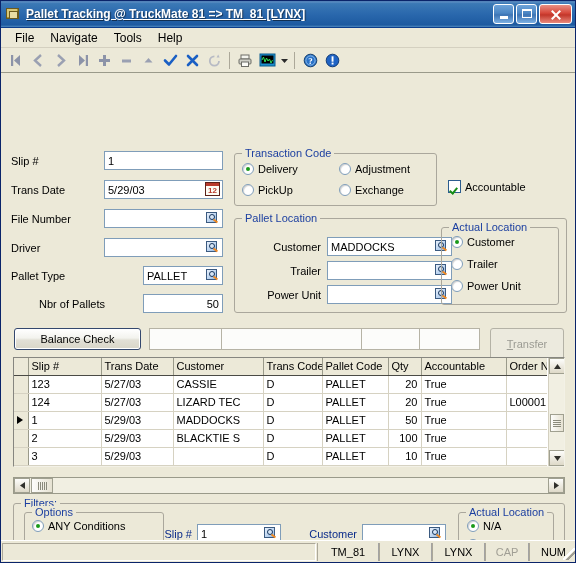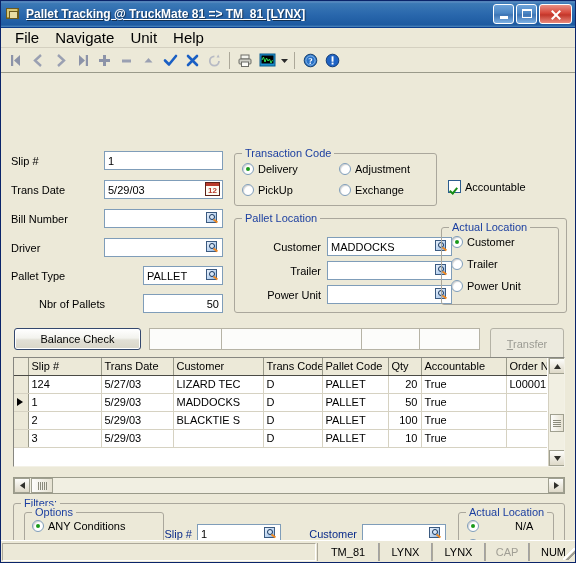--- a/index.html
+++ b/index.html
@@ -87,21 +87,21 @@
   .menubar {
     height: 20px;
     background: #ece9d8;
     display: flex;
     align-items: center;
     padding-left: 6px;
     border-bottom: 1px solid #d4d0c0;
   }
   .menu-item {
     padding: 2px 8px;
-    font-size: 15px;
+    font-size: 12px;
     color: #000;
     cursor: default;
   }
 
   
   .toolbar {
     height: 25px;
     background: #ece9d8;
     display: flex;
     align-items: center;
@@ -356,21 +356,21 @@
       <div class="tb-btn close">
           <span class="glyph-x1"></span>
           <span class="glyph-x2"></span>
         </div>
     </div>
   </div>
 
   <div class="menubar">
     <div class="menu-item">File</div>
     <div class="menu-item">Navigate</div>
-    <div class="menu-item">Unit</div>
+    <div class="menu-item">Tools</div>
     <div class="menu-item">Help</div>
   </div>
 
   <div class="toolbar">
     <div class="tool">
       <svg width="15" height="15" viewBox="0 0 15 15">
           <path d="M11 2 L5 7.5 L11 13 Z" fill="#8c93a8"></path>
           <rect x="2" y="2" width="2.2" height="11" fill="#8c93a8"></rect>
         </svg>
     </div>
@@ -467,21 +467,21 @@
     </div>
 
     <div style="position:absolute;left:10px;top:111px;" class="lbl">Trans Date</div>
     <div class="field" style="position:absolute;left:103px;top:107px;width:119px;">
       <input value="5/29/03" style="">
       <span class="fbtn">
         <span class="ico-cal"><span class="top"></span><span class="bot"></span><span class="num">12</span></span>
       </span>
     </div>
 
-    <div style="position:absolute;left:10px;top:140px;" class="lbl">Bill Number</div>
+    <div style="position:absolute;left:10px;top:140px;" class="lbl">File Number</div>
     <div class="field" style="position:absolute;left:103px;top:136px;width:119px;">
       <input value="" style="">
       <span class="fbtn">
         <span class="ico-lookup"><span class="pg"></span><span class="gl"></span><span class="hd"></span></span>
       </span>
     </div>
 
     <div style="position:absolute;left:10px;top:169px;" class="lbl">Driver</div>
     <div class="field" style="position:absolute;left:103px;top:165px;width:119px;">
       <input value="" style="">
@@ -606,20 +606,31 @@
               <th>Trans Date</th>
               <th>Customer</th>
               <th>Trans Code</th>
               <th>Pallet Code</th>
               <th>Qty</th>
               <th>Accountable</th>
               <th>Order Num</th>
             </tr>
           </thead>
           <tbody>
+            <tr>
+              <td class="ind"></td>
+              <td>123</td>
+              <td>5/27/03</td>
+              <td>CASSIE</td>
+              <td>D</td>
+              <td>PALLET</td>
+              <td class="num">20</td>
+              <td>True</td>
+              <td></td>
+            </tr>
             <tr>
               <td class="ind"></td>
               <td>124</td>
               <td>5/27/03</td>
               <td>LIZARD TEC</td>
               <td>D</td>
               <td>PALLET</td>
               <td class="num">20</td>
               <td>True</td>
               <td>L00001</td>
@@ -731,21 +742,21 @@
       </div>
 
       <div class="lbl-blue" style="position:absolute;left:280px;top:45px;width:63px;text-align:right;">Trailer</div>
       <div class="field" style="position:absolute;left:348px;top:41px;width:84px;">
         <input value="" style="">
         <span class="fbtn"><span class="ico-lookup"><span class="pg"></span><span class="gl"></span><span class="hd"></span></span></span>
       </div>
 
       <div class="group" style="left:444px;top:8px;width:96px;height:86px;">
         <span class="gtitle">Actual Location</span>
-        <div class="radio on" style="position:absolute;left:8px;top:7px;gap:32px;">
+        <div class="radio on" style="position:absolute;left:8px;top:7px;">
           <span class="dot"></span>
           <span class="rl">N/A</span>
         </div>
         <div class="radio" style="position:absolute;left:8px;top:26px;">
           <span class="dot"></span>
           <span class="rl">Customer</span>
         </div>
         <div class="radio" style="position:absolute;left:8px;top:45px;">
           <span class="dot"></span>
           <span class="rl">Trailer</span>

